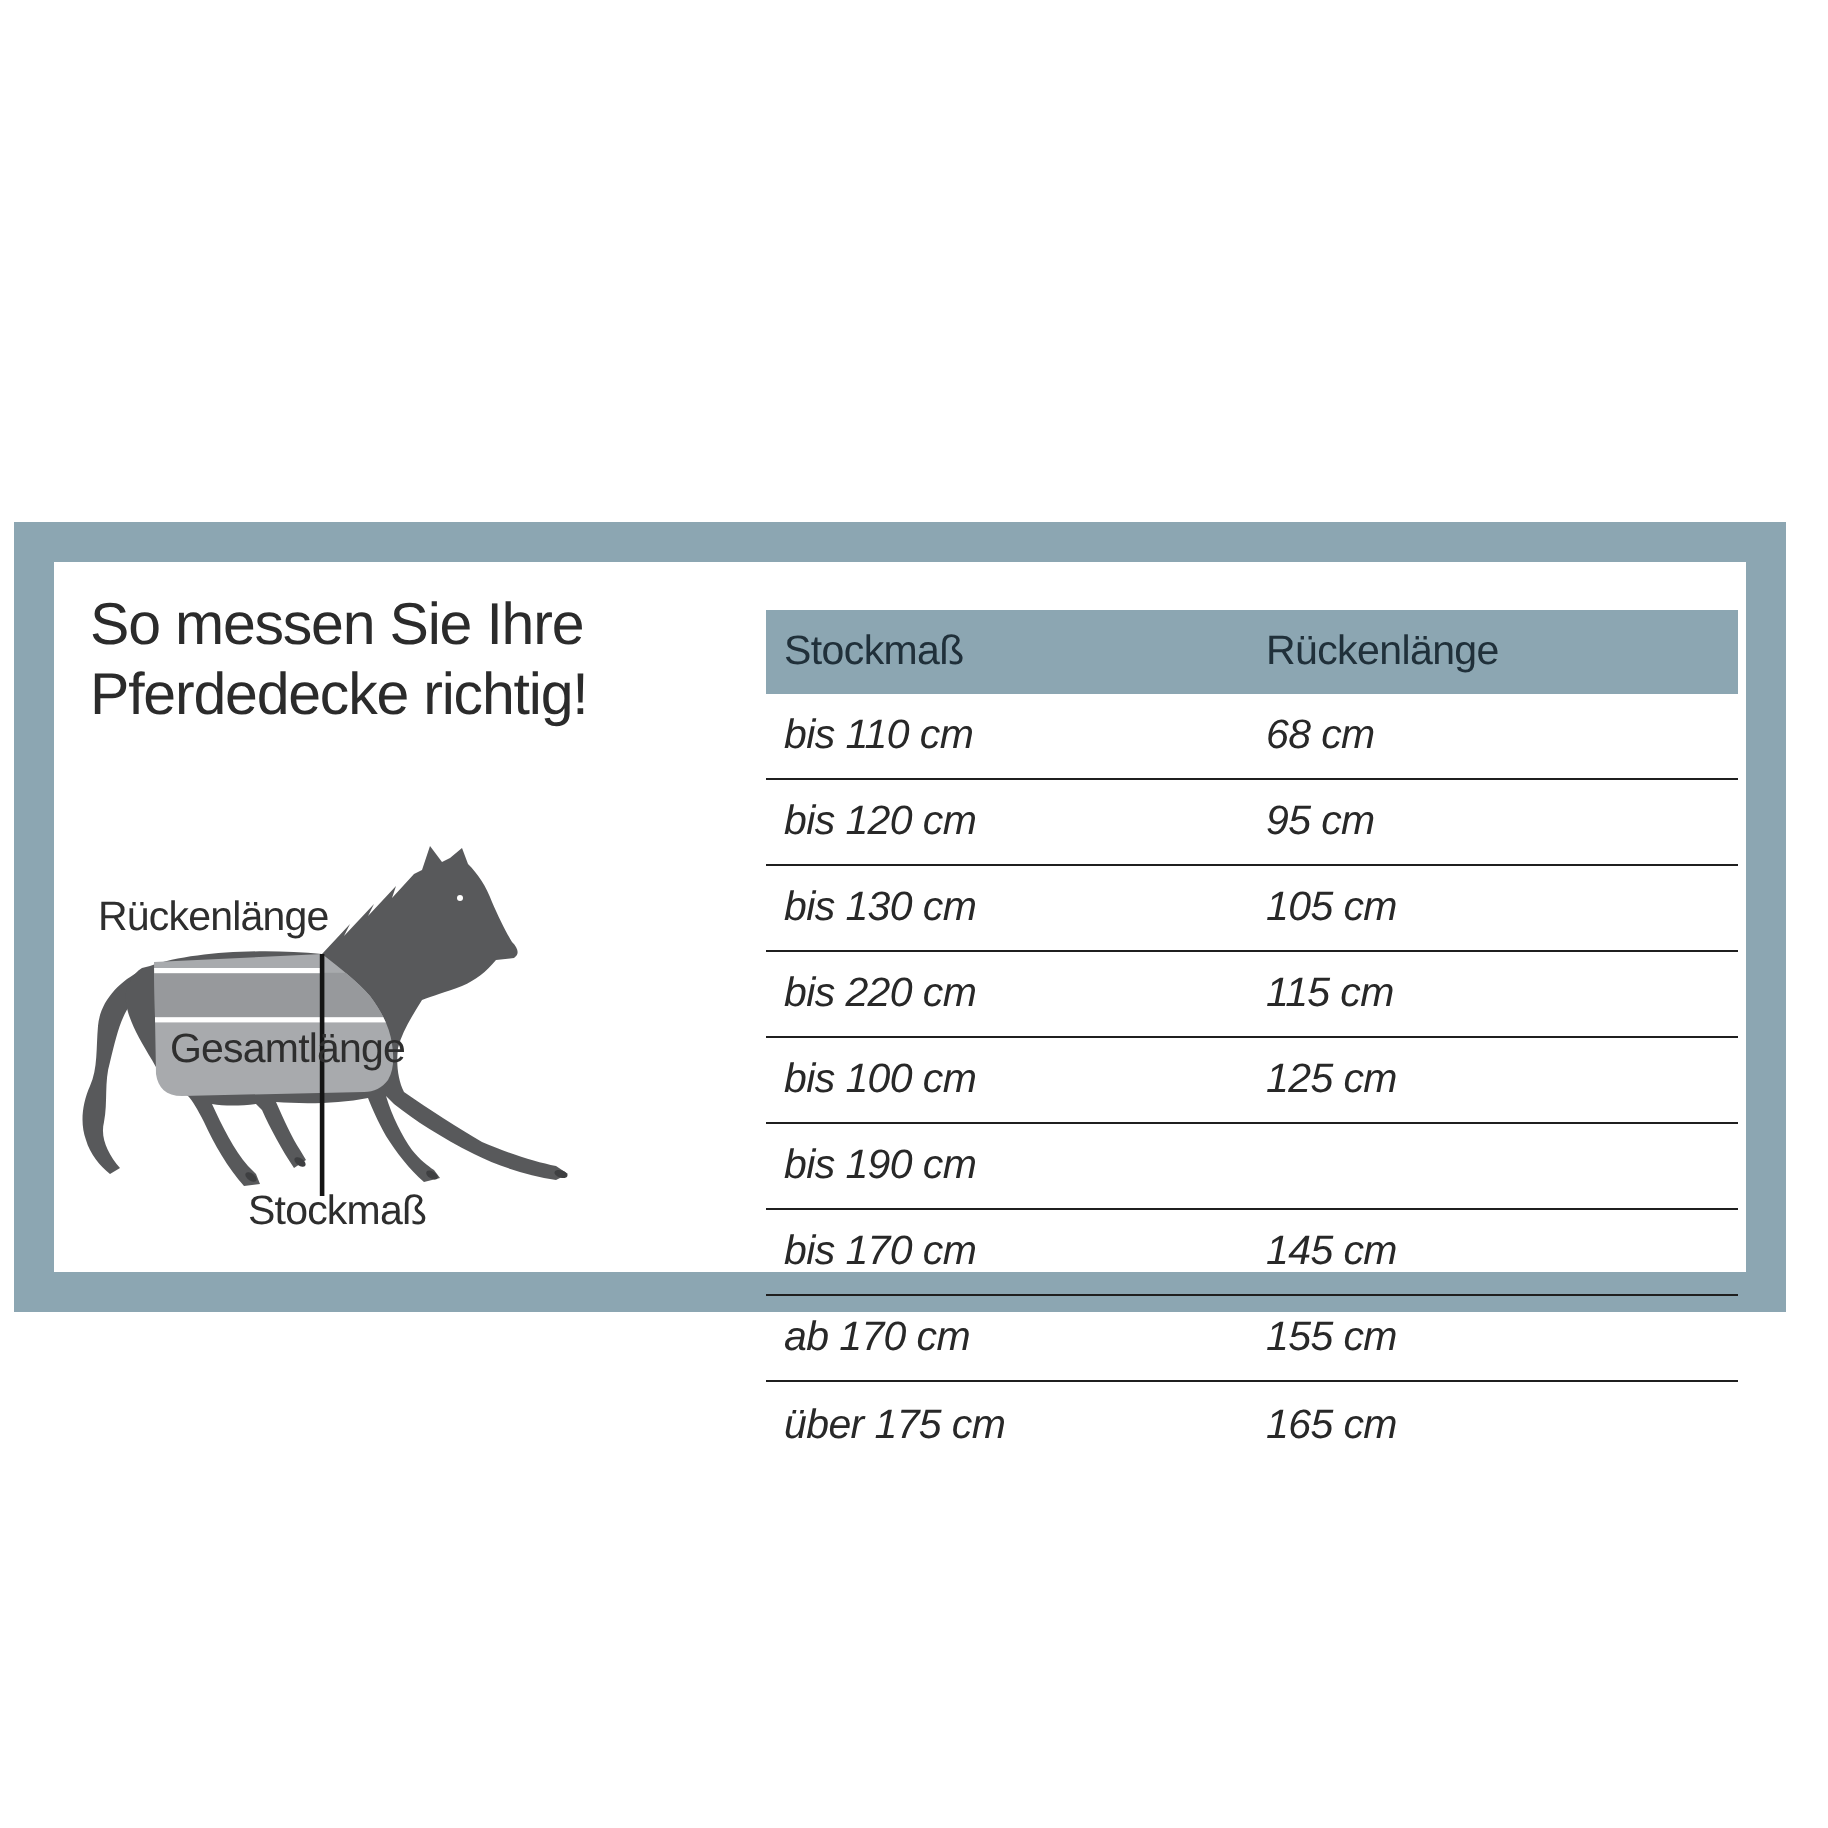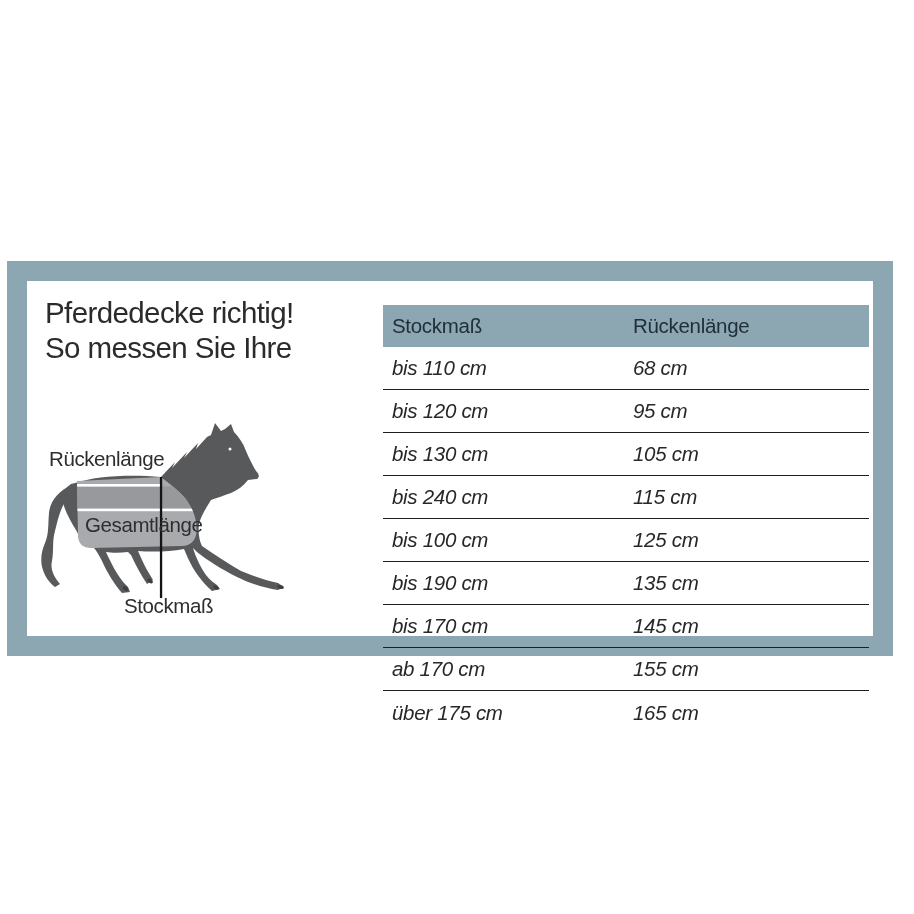--- a/index.html
+++ b/index.html
@@ -48,22 +48,22 @@
   .c2{flex:1;}
 </style>
 </head>
 <body>
 
 <div class="canvas">
   <div class="frame">
     <div class="panel">
 
       <div class="title">
+        <div>So messen Sie Ihre</div>
         <div>Pferdedecke richtig!</div>
-        <div>So messen Sie Ihre</div>
       </div>
 
       <div class="diagram">
         <svg viewBox="0 0 250 192">
           <defs>
             <clipPath id="blanketClip">
               <path d="M42,65 L126,61 C135,68 144,75 150,82 C156,90 160,98 161,106 C162,113 162,119 159,124 C156,128 152,130 147,130 L56,132 C48,132 44,128 43,121 Z"></path>
             </clipPath>
           </defs>
 
@@ -141,30 +141,29 @@
         </div>
         <div class="trow">
           <div class="c1">bis 120 cm</div>
           <div class="c2">95 cm</div>
         </div>
         <div class="trow">
           <div class="c1">bis 130 cm</div>
           <div class="c2">105 cm</div>
         </div>
         <div class="trow">
-          <div class="c1">bis 240 cm</div>
+          <div class="c1">bis 220 cm</div>
           <div class="c2">115 cm</div>
         </div>
         <div class="trow">
           <div class="c1">bis 100 cm</div>
           <div class="c2">125 cm</div>
         </div>
         <div class="trow">
           <div class="c1">bis 190 cm</div>
-          <div class="c2">135 cm</div>
         </div>
         <div class="trow">
           <div class="c1">bis 170 cm</div>
           <div class="c2">145 cm</div>
         </div>
         <div class="trow">
           <div class="c1">ab 170 cm</div>
           <div class="c2">155 cm</div>
         </div>
         <div class="trow">

